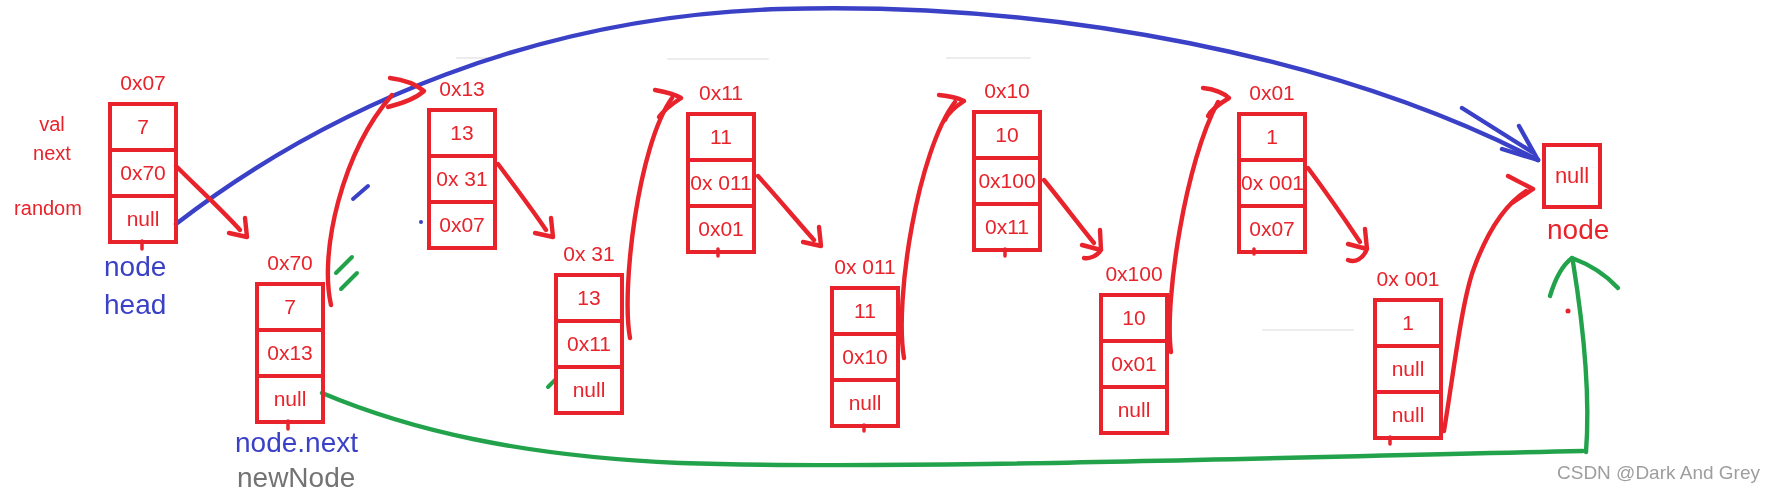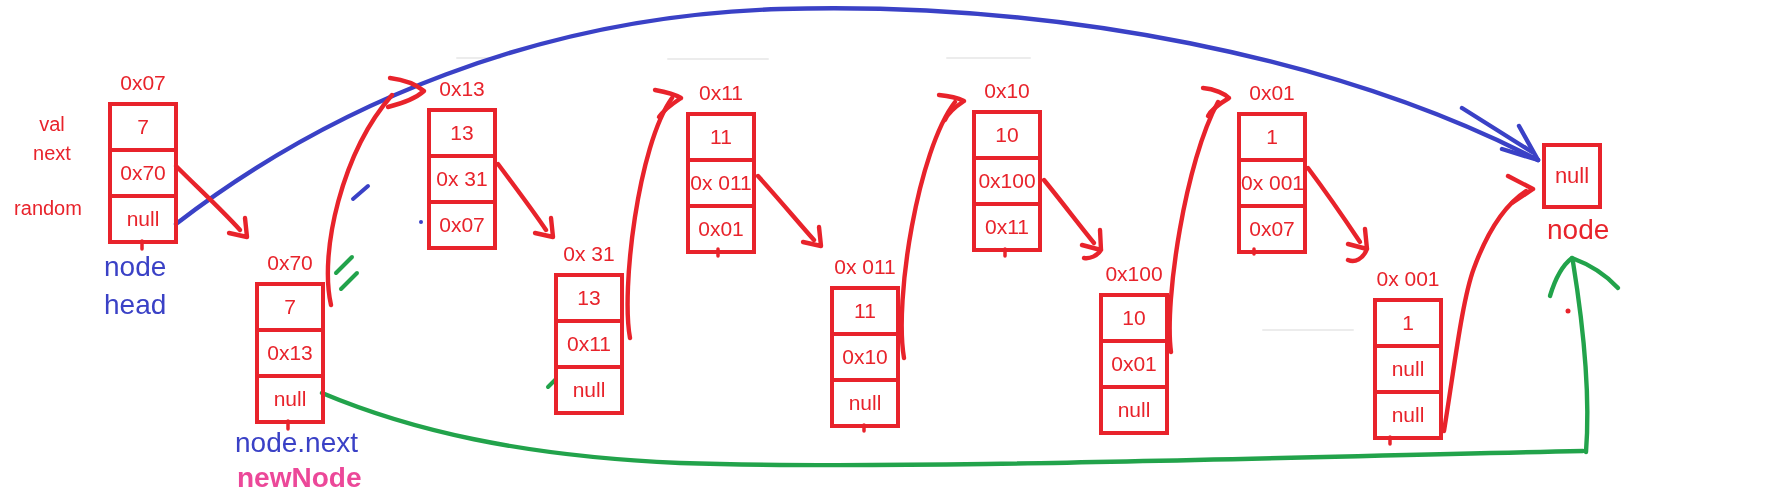--- a/index.html
+++ b/index.html
@@ -12,21 +12,21 @@
         color:#e8232b;font-size:21px;white-space:nowrap;}
   .box{border:4px solid #e8232b;width:62px;background:transparent;}
   .cell{height:42px;line-height:42px;text-align:center;color:#e8232b;
         font-size:21px;white-space:nowrap;overflow:visible;}
   .cell + .cell{border-top:4px solid #e8232b;}
   .nullbox{position:absolute;border:4px solid #e8232b;width:52px;height:58px;
         line-height:58px;text-align:center;color:#e8232b;font-size:22px;}
   .flabel{position:absolute;color:#e8232b;font-size:20px;text-align:center;width:80px;}
   .plabel{position:absolute;font-size:28px;white-space:nowrap;}
   .blue{color:#3a41c6;}
-  .green{color:#ec4899;font-weight:bold;}
+  .green{color:#737373;}
   .red{color:#e8232b;}
   .watermark{position:absolute;left:1545px;top:462px;width:215px;text-align:right;
         color:#9e9e9e;font-size:19px;white-space:nowrap;}
 </style>
 </head>
 <body>
 
 <div id="stage">
 
   <svg class="overlay" width="1768" height="495" viewBox="0 0 1768 495">
@@ -201,14 +201,15 @@
     <div class="box">
       <div class="cell">1</div>
       <div class="cell">null</div>
       <div class="cell">null</div>
     </div>
   </div>
 
   <div class="nullbox" style="left:1542px;top:143px">null</div>
   <div class="plabel red" style="left:1547px;top:214px">node</div>
 
+  <div class="watermark">CSDN @Dark And Grey</div>
 
 </div>
 
 </body></html>

